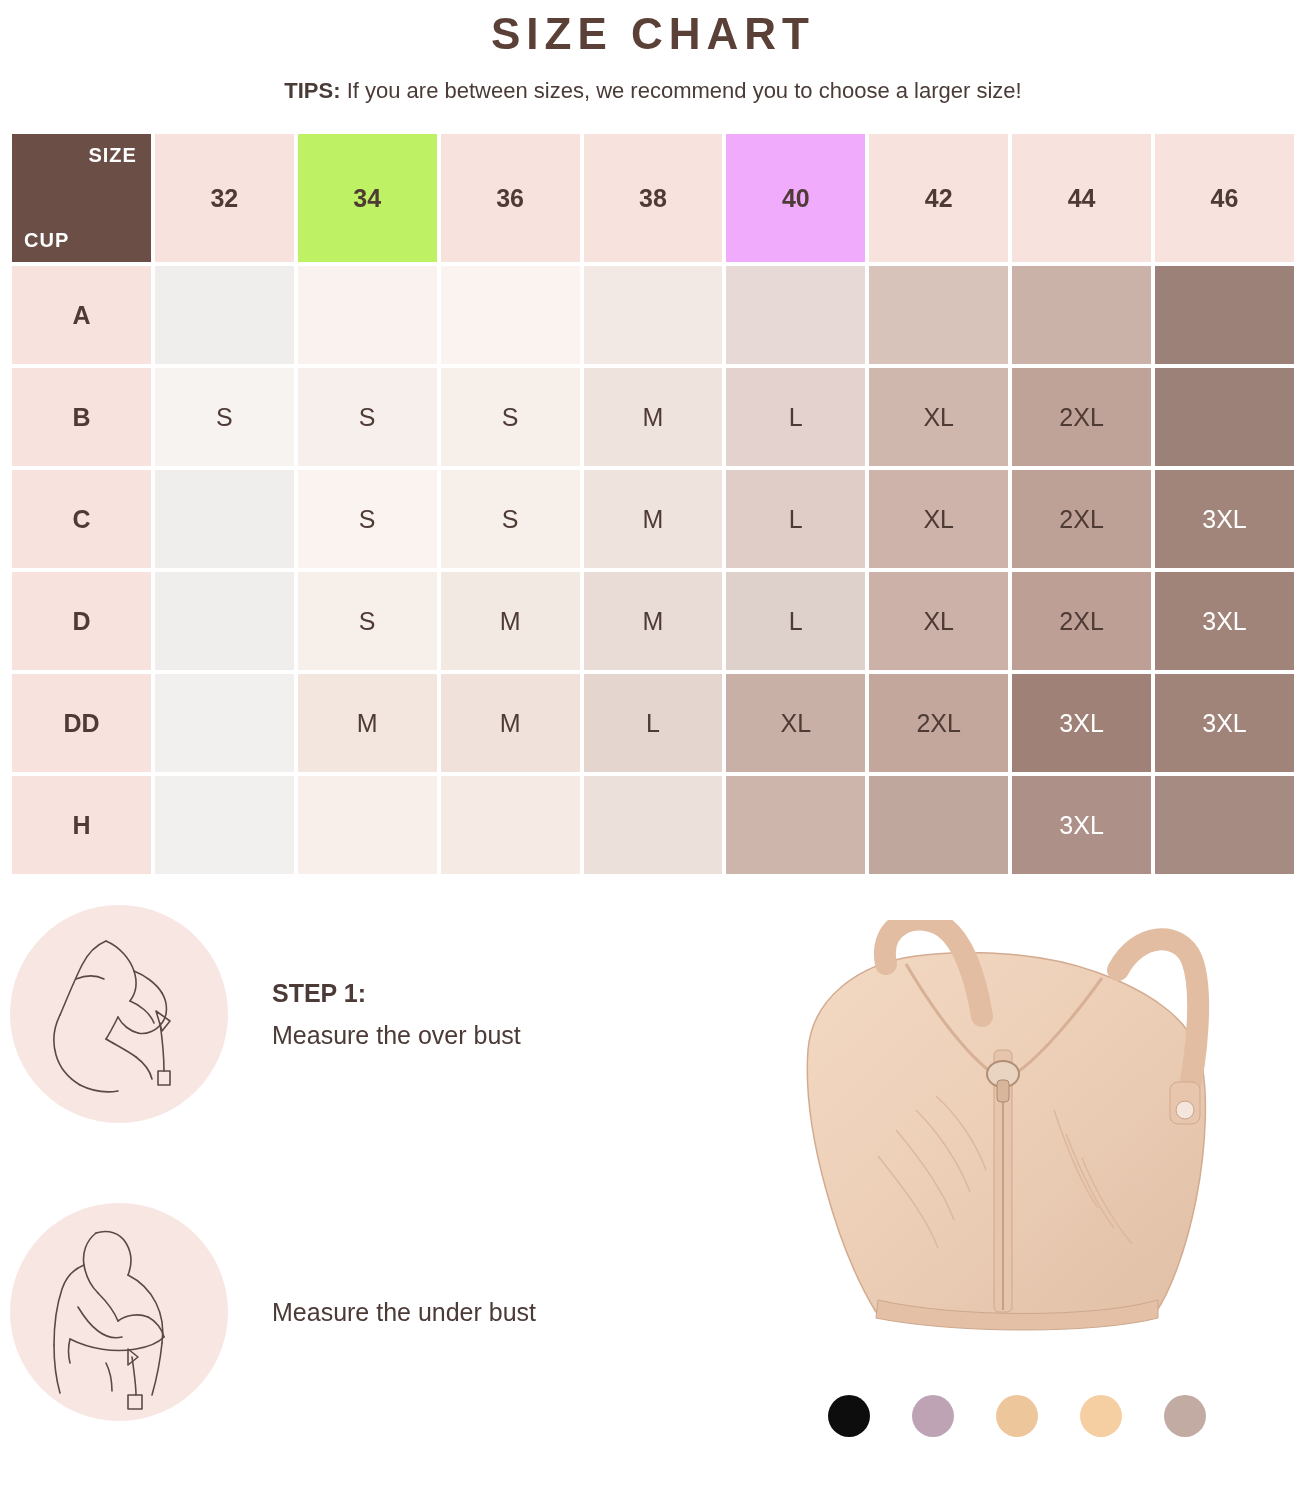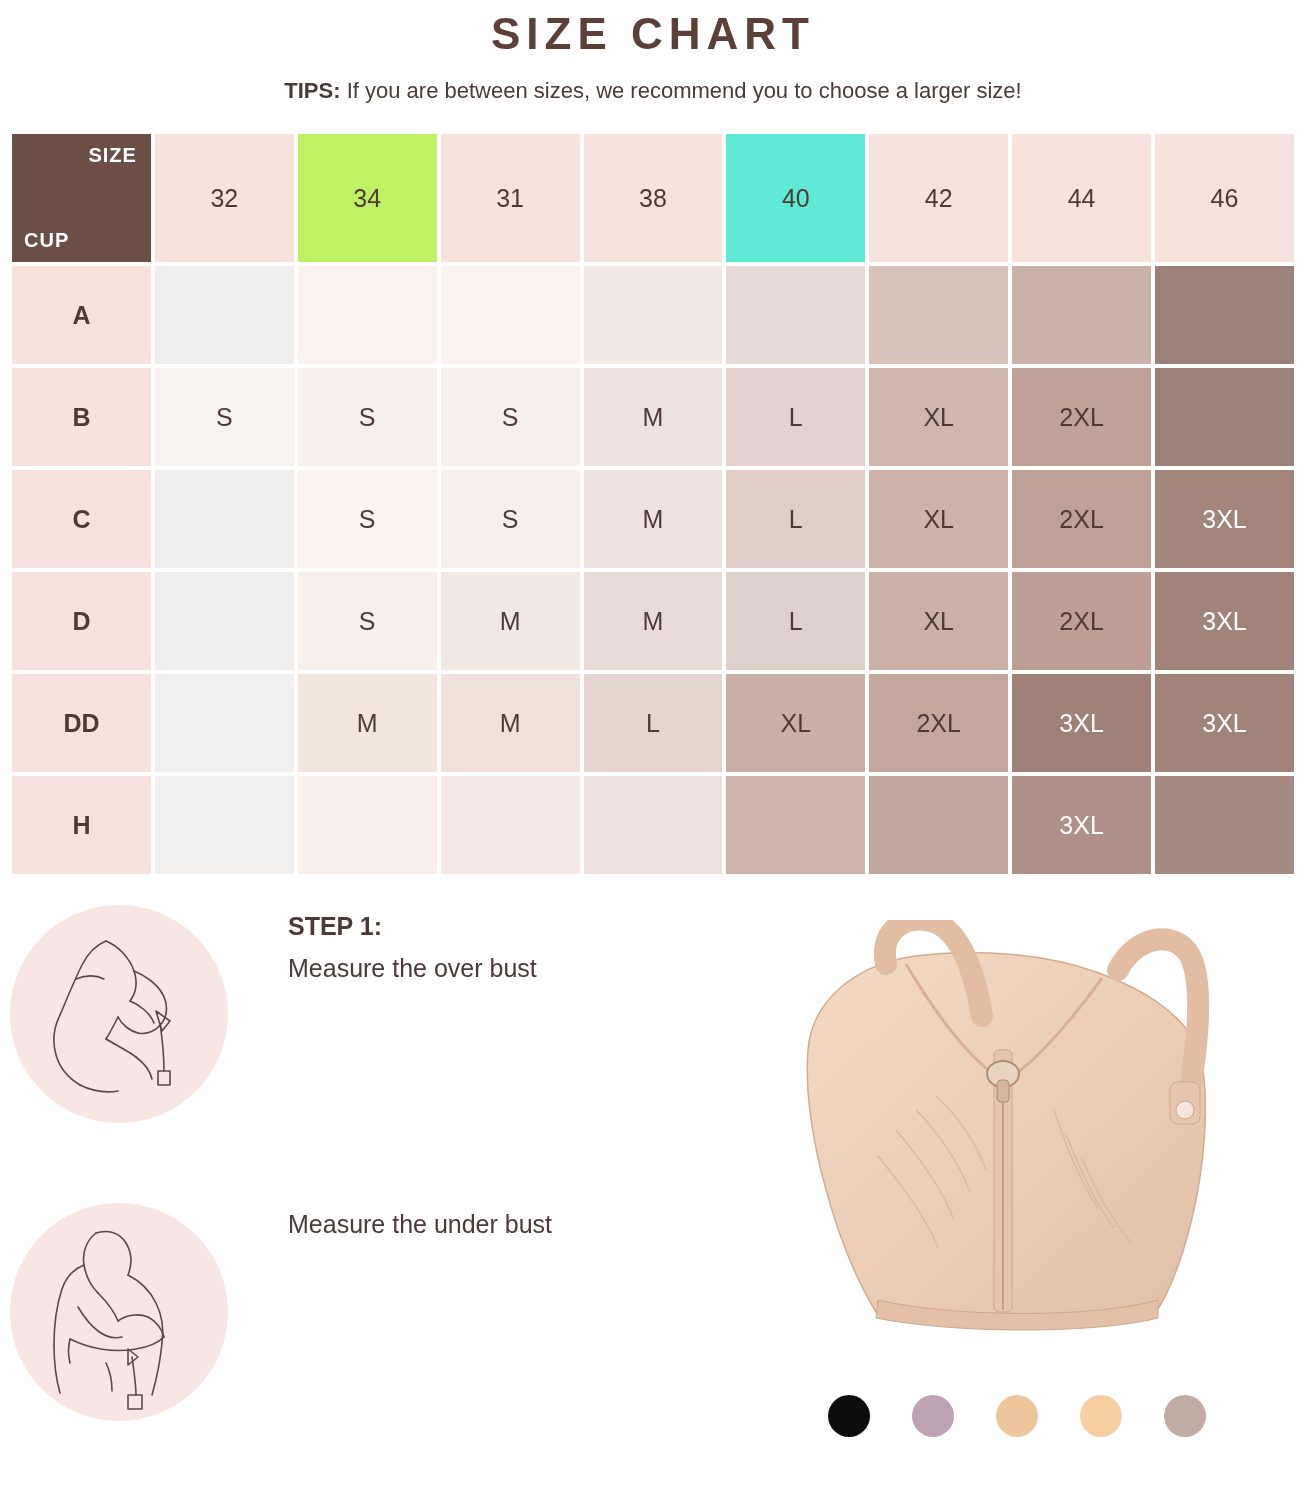--- a/index.html
+++ b/index.html
@@ -77,43 +77,43 @@
     position: absolute;
     left: 12px;
     bottom: 10px;
     color: #ffffff;
     font-size: 20px;
     font-weight: bold;
     letter-spacing: 1px;
   }
   td.colhead {
     background: #f7e2de;
-    font-weight: normal;
+    font-weight: bold;
     font-size: 27px;
     color: #5a4039;
   }
   td.rowhead {
     background: #f7e2de;
     font-weight: bold;
     font-size: 27px;
     color: #5a4039;
   }
   td.cell { font-size: 26px; }
 
   
   .steps {
     position: absolute;
     left: 10px;
     top: 905px;
     width: 640px;
   }
   .step-row {
     display: flex;
+    align-items: center;
     margin-bottom: 80px;
-    gap: 16px;
   }
   .circle {
     width: 218px;
     height: 218px;
     border-radius: 50%;
     background: #f8e6e3;
     flex: 0 0 auto;
     position: relative;
     overflow: hidden;
   }
@@ -162,23 +162,23 @@
           <td class="corner" style="background: rgb(107, 79, 71);">
             <svg class="diag" viewBox="0 0 100 100" preserveAspectRatio="none">
               <polygon points="100,0 100,100 0,100" fill="#ffffff" fill-opacity="0"></polygon>
               <line x1="0" y1="0" x2="100" y2="100" stroke="#6b4f47" stroke-width="1.5" vector-effect="non-scaling-stroke"></line>
             </svg>
             <span class="lbl-size">SIZE</span>
             <span class="lbl-cup">CUP</span>
           </td>
           <td class="colhead" style="background: rgb(247, 226, 222);">32</td>
           <td class="colhead" style="background: #bef264;">34</td>
-          <td class="colhead" style="background: rgb(247, 226, 222);">31</td>
+          <td class="colhead" style="background: rgb(247, 226, 222);">36</td>
           <td class="colhead" style="background: rgb(247, 226, 222);">38</td>
-          <td class="colhead" style="background: #5eead4;">40</td>
+          <td class="colhead" style="background: #f0abfc;">40</td>
           <td class="colhead" style="background: rgb(247, 226, 222);">42</td>
           <td class="colhead" style="background: rgb(247, 226, 222);">44</td>
           <td class="colhead" style="background: rgb(247, 226, 222);">46</td>
         </tr>
         <tr>
           <td class="rowhead" style="background: rgb(247, 226, 222);">A</td>
           <td class="cell" style="background: rgb(240, 238, 237); color: rgb(79, 59, 53);"></td>
           <td class="cell" style="background: rgb(250, 242, 238); color: rgb(79, 59, 53);"></td>
           <td class="cell" style="background: rgb(250, 243, 239); color: rgb(79, 59, 53);"></td>
           <td class="cell" style="background: rgb(242, 232, 228); color: rgb(79, 59, 53);"></td>

